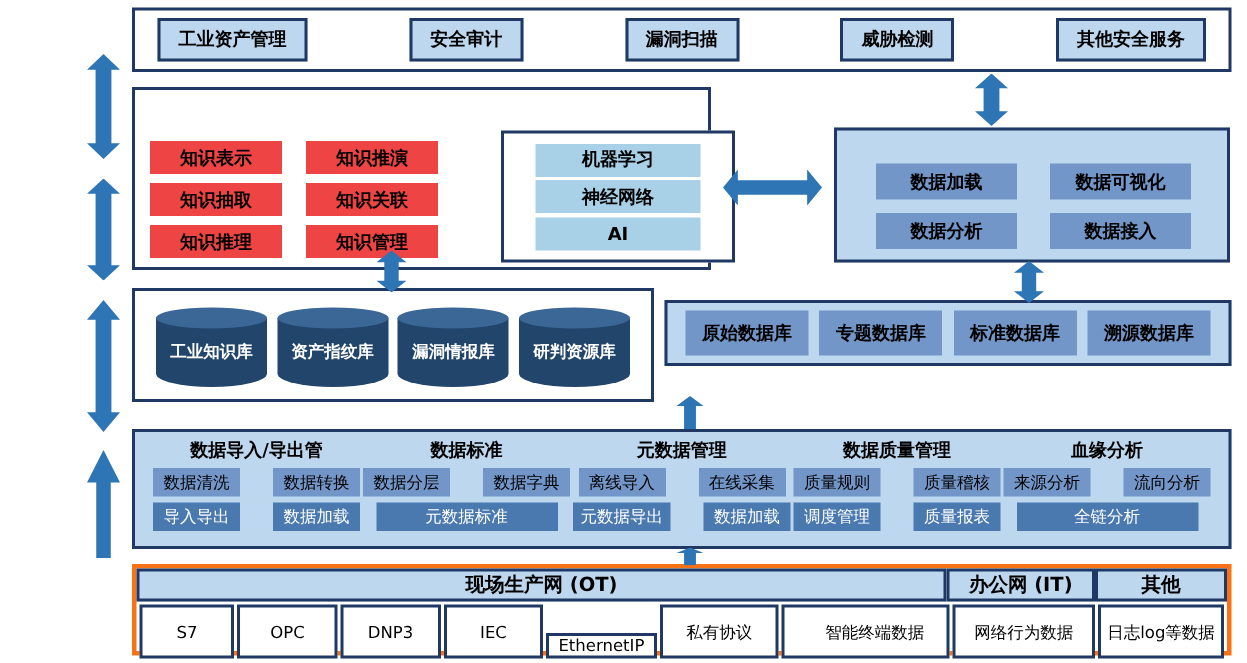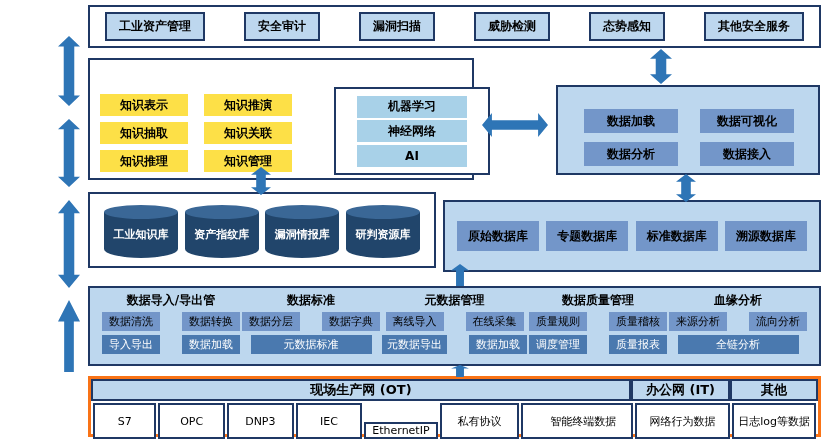--- a/index.html
+++ b/index.html
@@ -16,21 +16,21 @@
     display:flex; align-items:center; justify-content:space-between; padding:0 15px;
   }
   .svc {
     background:#BDD7EE; border:2px solid #1F3864;
     font-size:12px; font-weight:bold; padding:4px 12px; white-space:nowrap;
   }
 
   
   .kn-box { position:absolute; left:88px; top:58px; width:386px; height:122px; border:2px solid #1F3864; background:#fff; }
   .kn-grid { position:absolute; left:10px; top:34px; display:grid; grid-template-columns:88px 88px; gap:6px 16px; }
-  .kn-item { height:22px; background:#fde047; display:flex; align-items:center; justify-content:center; font-size:12px; font-weight:bold; }
+  .kn-item { height:22px; background:#ef4444; display:flex; align-items:center; justify-content:center; font-size:12px; font-weight:bold; }
   .ai-box {
     position:absolute; left:244px; top:27px; width:156px; height:88px; border:2px solid #1F3864;
     display:flex; flex-direction:column; align-items:center; justify-content:space-evenly; padding:4px 0; background:#fff;
   }
   .ai-item { width:110px; height:22px; background:#A8D1E8; display:flex; align-items:center; justify-content:center; font-size:12px; font-weight:bold; }
 
   
   .dp-panel { position:absolute; left:556px; top:85px; width:264px; height:90px; background:#BDD7EE; border:2px solid #1F3864; }
   .dp-grid { position:absolute; left:26px; top:22px; display:grid; grid-template-columns:94px 94px; gap:9px 22px; }
   .dp-item { height:24px; background:#7396C9; display:flex; align-items:center; justify-content:center; font-weight:bold; font-size:12px; }
@@ -39,21 +39,21 @@
   .repo-box {
     position:absolute; left:88px; top:192px; width:348px; height:76px; border:2px solid #1F3864; background:#fff;
     display:flex; align-items:flex-end; justify-content:space-between; padding:8px 14px;
   }
   .cylinder { position:relative; width:74px; height:46px; background:#21456B; border-radius:0 0 37px 37px / 0 0 9px 9px; }
   .cylinder::before { content:""; position:absolute; left:0; top:-7px; width:74px; height:14px; background:#3A6796; border-radius:50%; }
   .cyl-label { position:absolute; left:0; right:0; top:15px; text-align:center; color:#fff; font-size:11px; font-weight:bold; }
 
   
   .db-panel {
-    position:absolute; left:443px; top:200px; width:378px; height:72px; background:#BDD7EE; border:2px solid #1F3864;
+    position:absolute; left:443px; top:200px; width:378px; height:44px; background:#BDD7EE; border:2px solid #1F3864;
     display:flex; align-items:center; justify-content:space-between; padding:0 12px;
   }
   .db-item { width:82px; height:30px; background:#7396C9; display:flex; align-items:center; justify-content:center; font-size:12px; font-weight:bold; }
 
   
   .gov-panel {
     position:absolute; left:88px; top:286px; width:733px; height:80px; background:#BDD7EE; border:2px solid #1F3864;
     display:flex; justify-content:space-between; padding:5px 12px 6px 12px;
   }
   .gov-group { display:flex; flex-direction:column; align-items:center; gap:4px; }
@@ -102,21 +102,20 @@
   <div class="arrow dbl-v" style="left:58px; top:36px; width:22px; height:70px;"></div>
   <div class="arrow dbl-v" style="left:58px; top:119px; width:22px; height:68px;"></div>
   <div class="arrow dbl-v" style="left:58px; top:200px; width:22px; height:88px;"></div>
   <div class="arrow up" style="left:58px; top:300px; width:22px; height:72px;"></div>
 
   <div class="top-box">
     <div class="svc">工业资产管理</div>
     <div class="svc">安全审计</div>
     <div class="svc">漏洞扫描</div>
     <div class="svc">威胁检测</div>
-    <div class="svc">态势感知</div>
     <div class="svc">其他安全服务</div>
   </div>
 
   <div class="kn-box">
     <div class="kn-grid">
       <div class="kn-item">知识表示</div>
       <div class="kn-item">知识推演</div>
       <div class="kn-item">知识抽取</div>
       <div class="kn-item">知识关联</div>
       <div class="kn-item">知识推理</div>

